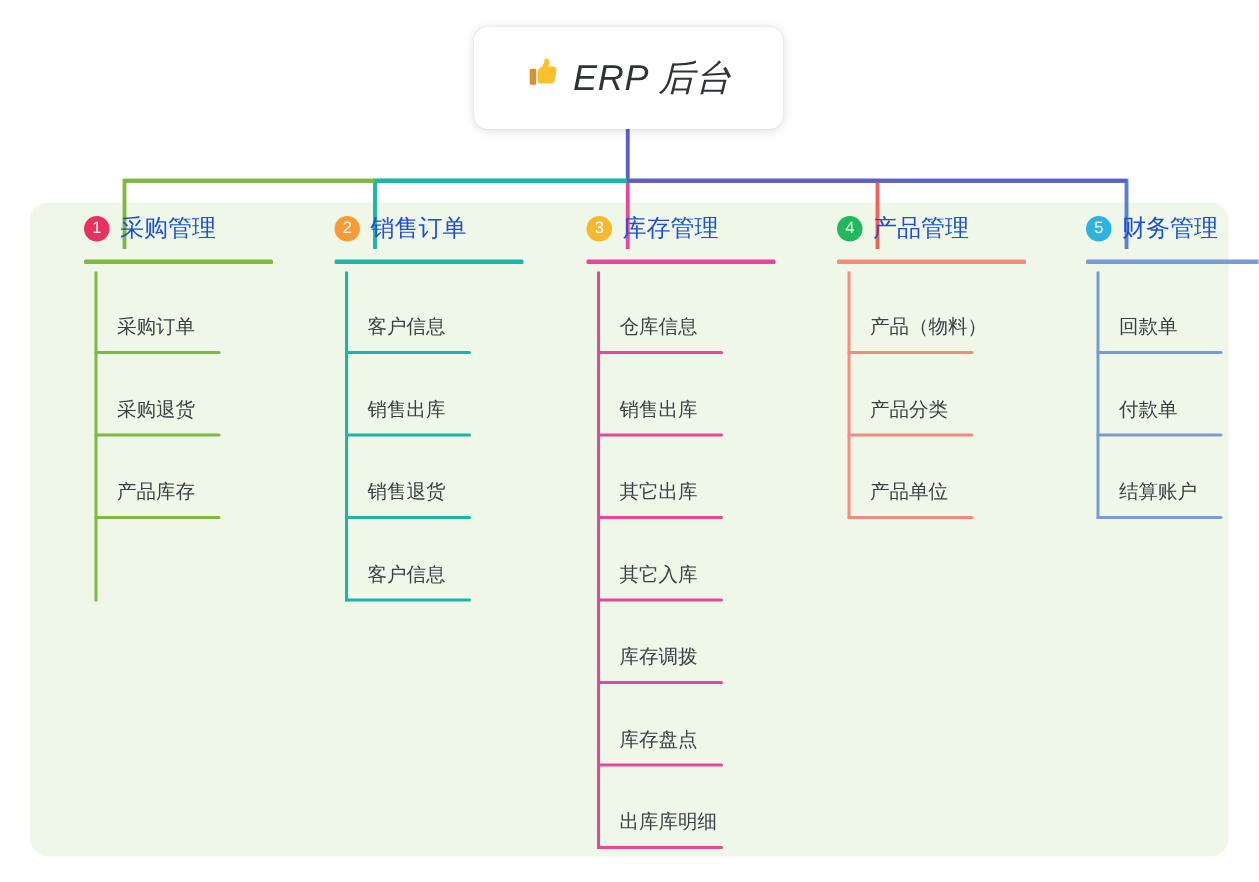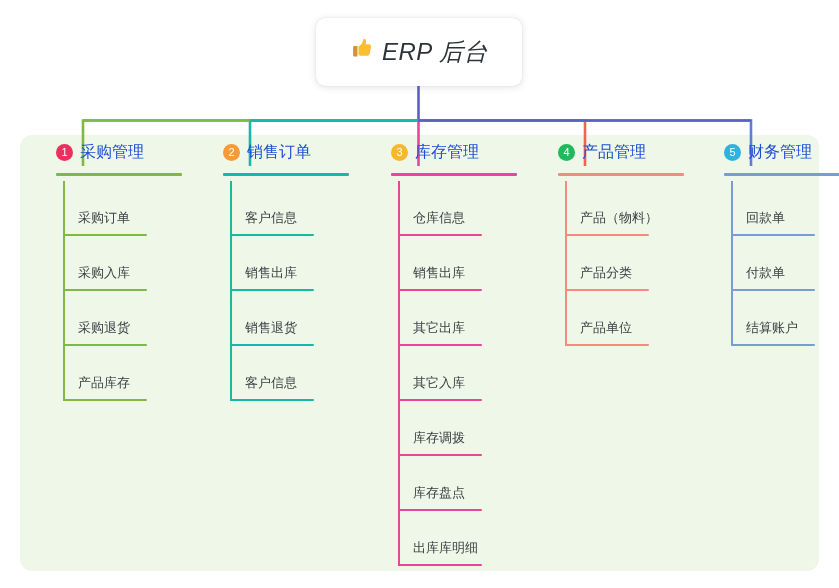--- a/index.html
+++ b/index.html
@@ -201,24 +201,20 @@
           </div>
           <div class="head-rule" style="background: rgb(127, 184, 66);"></div>
         </div>
         <div class="col-items">
           <div class="spine" style="background: rgb(127, 184, 66); height: 220px;"></div>
           <div class="item">
             <span class="item-label">采购订单</span>
             <div class="item-rule" style="background: rgb(127, 184, 66);"></div>
           </div>
           <div class="item">
-            <span class="item-label">采购入库</span>
-            <div class="item-rule" style="background: rgb(127, 184, 66);"></div>
-          </div>
-          <div class="item">
             <span class="item-label">采购退货</span>
             <div class="item-rule" style="background: rgb(127, 184, 66);"></div>
           </div>
           <div class="item">
             <span class="item-label">产品库存</span>
             <div class="item-rule" style="background: rgb(127, 184, 66);"></div>
           </div>
         </div>
       </div>
       <div class="column" style="left: 203px;">

